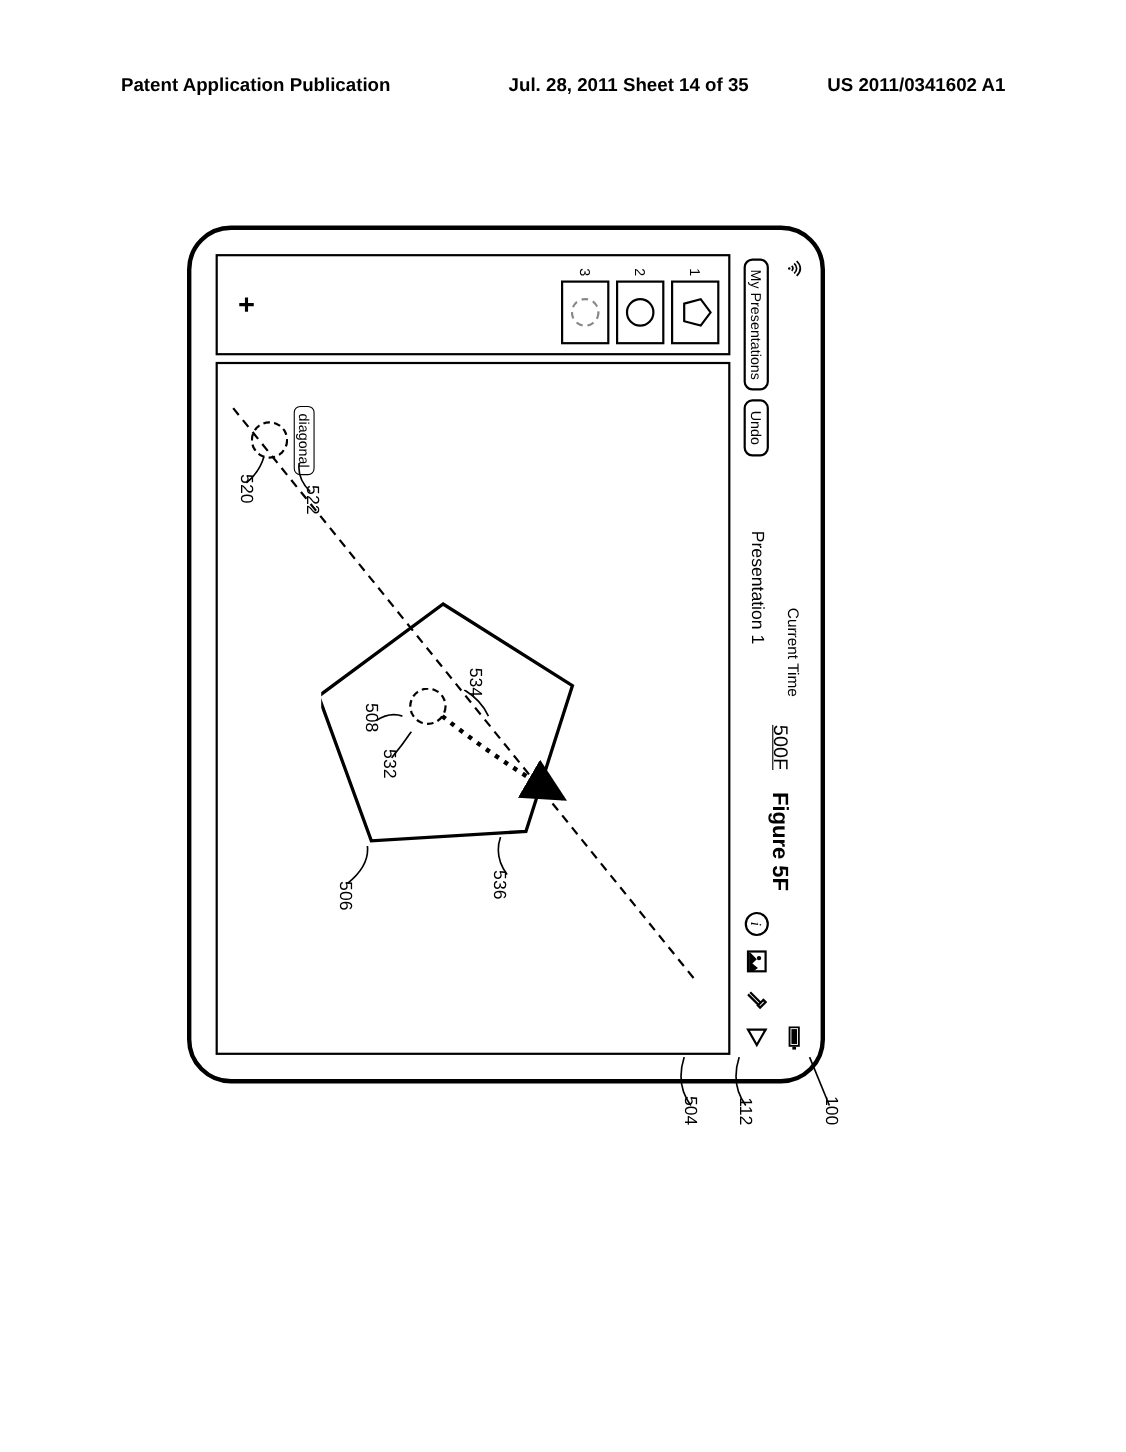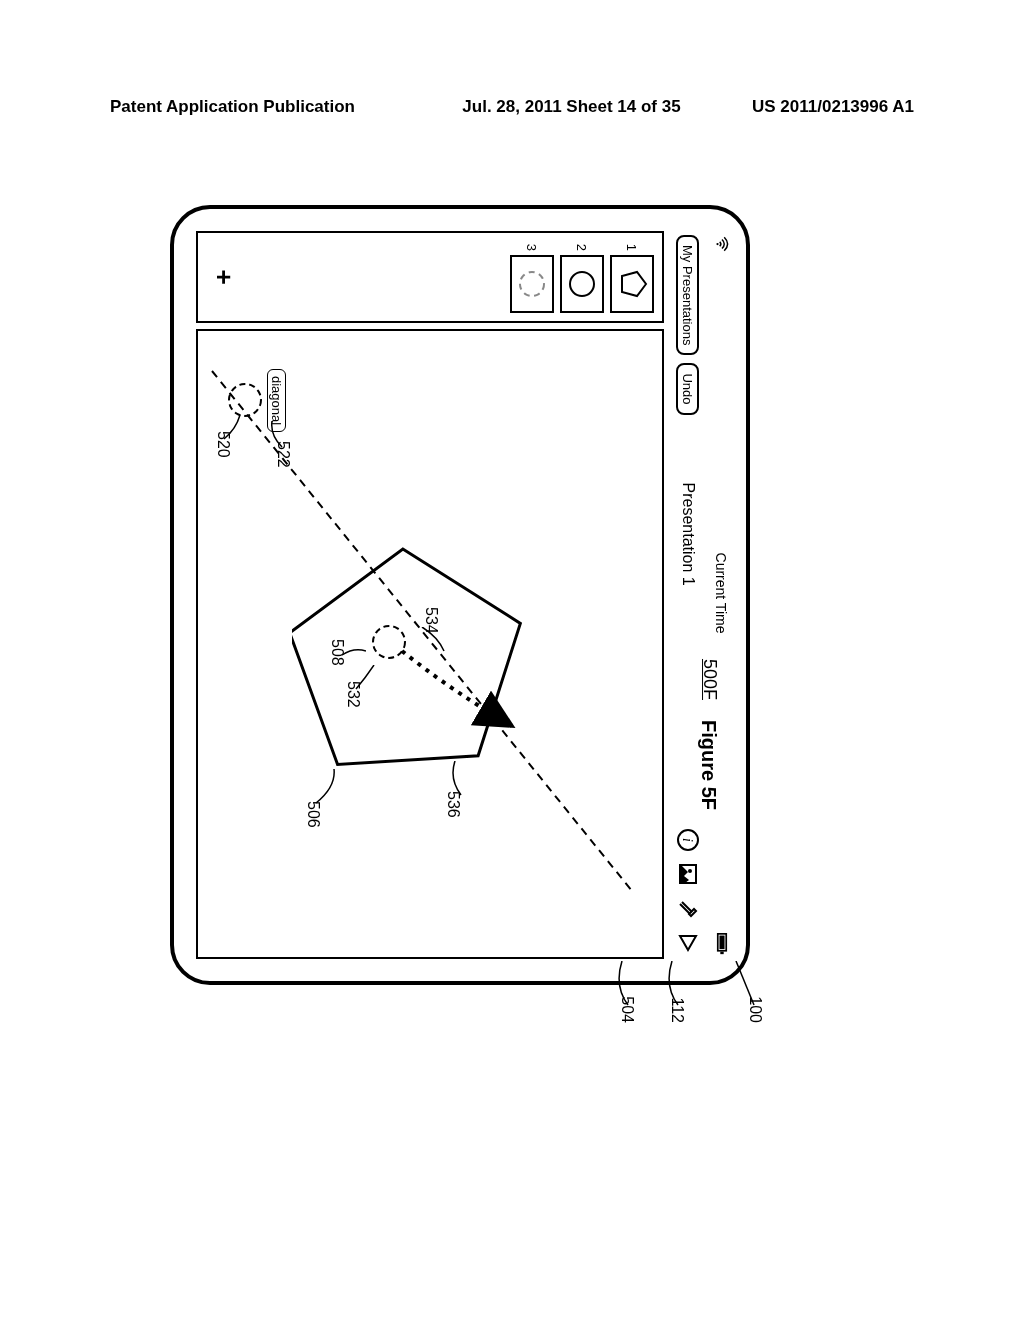--- a/index.html
+++ b/index.html
@@ -5,21 +5,21 @@
     * { margin: 0; padding: 0; box-sizing: border-box; }
     body {
       font-family: Arial, Helvetica, sans-serif;
       background: #fff;
       width: 1024px;
       height: 1320px;
       position: relative;
     }
     .page-header {
       position: absolute;
-      top: 97px;
+      top: 68px;
       left: 110px;
       right: 110px;
       display: flex;
       justify-content: space-between;
       font-size: 17px;
       font-weight: bold;
     }
     .page-header .center { font-weight: bold; margin-left: 36px; }
     .figure-area {
       position: absolute;
@@ -198,21 +198,21 @@
       text-decoration: underline;
     }
     .lead-line { stroke: #000; stroke-width: 1.5; fill: none; }
   </style>
 </head>
 <body>
 
 <div class="page-header">
   <span>Patent Application Publication</span>
   <span class="center">Jul. 28, 2011  Sheet 14 of 35</span>
-  <span>US 2011/0213996 A1</span>
+  <span>US 2011/0341602 A1</span>
 </div>
 
 <div class="figure-area">
   <div class="rotated-container">
 
     <div class="device-frame">
 
       <span class="ref-label ref-100">100</span>
       <span class="ref-label ref-112">112</span>
       <span class="ref-label ref-504">504</span>

